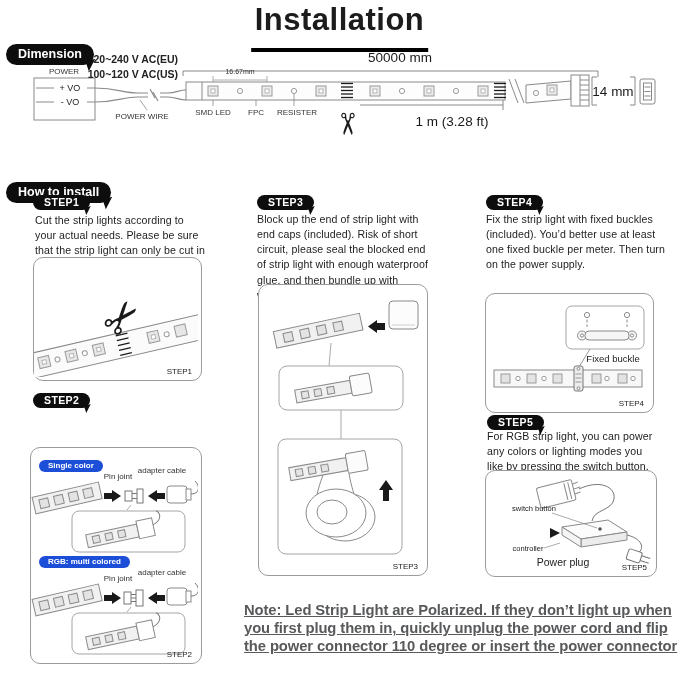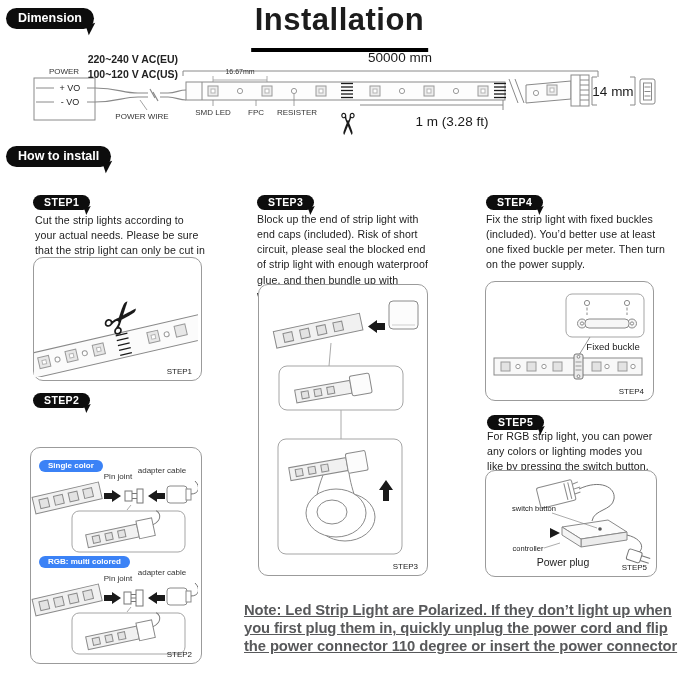--- a/index.html
+++ b/index.html
@@ -1,41 +1,41 @@
 <!DOCTYPE html>
 <html><head>
 <meta charset="utf-8">
 <style>
   html,body { margin:0; padding:0; background:#fff; }
   .canvas { position:relative; width:679px; height:681px; background:#fff;
             font-family:"Liberation Sans", sans-serif; overflow:hidden; color:#1c1c1c; }
 
   .bubble { position:absolute; background:#0d0d0d; color:#fff; font-weight:bold;
-            font-size:12.5px; padding:3px 12px 4px; border-radius:12px; z-index:3; }
+            font-size:12.5px; padding:3px 12px 4px; border-radius:12px; z-index:3;margin-top:36px; }
   .bubble::after { content:""; position:absolute; right:-3px; bottom:-5px; width:0; height:0;
             border-top:10px solid #0d0d0d; border-right:10px solid transparent;
             transform:rotate(-18deg); }
 
   .title { position:absolute; left:50%; transform:translateX(-50%); top:2px;
            font-size:31px; font-weight:bold; letter-spacing:.5px;
            border-bottom:4px solid #000; padding:0 4px 10px; white-space:nowrap; }
 
   .step-pill { position:absolute; background:#0d0d0d; color:#fff; font-weight:bold;
             font-size:10.5px; padding:1px 11px 2px; border-radius:9px; letter-spacing:.4px; z-index:3; }
   .step-pill::after { content:""; position:absolute; right:-2px; bottom:-4px; width:0; height:0;
             border-top:7px solid #0d0d0d; border-right:7px solid transparent;
             transform:rotate(-18deg); }
 
   .step-text { position:absolute; font-size:10.6px; line-height:1.43; letter-spacing:.1px; color:#1c1c1c; }
 
   .fig { position:absolute; border:1.3px solid #9b9b9b; border-radius:10px; background:#fff; }
   .fig svg { position:absolute; left:0; top:0; }
   .fig-label { position:absolute; right:9px; bottom:4px; font-size:8px; color:#222; }
 
-  .mini-pill { position:absolute; background:#3b82f6; color:#fff; font-weight:bold;
+  .mini-pill { position:absolute; background:#1d4ed8; color:#fff; font-weight:bold;
             font-size:8px; padding:1px 9px 2px; border-radius:8px; z-index:2; }
 
   .note { position:absolute; left:244px; top:601px; width:436px; }
   .note div { font-size:14.8px; font-weight:bold; color:#58595b;
             text-decoration:underline; line-height:18px; letter-spacing:-.1px; }
 
   svg text { font-family:"Liberation Sans", sans-serif; }
   .lbl  { fill:#333; font-size:8px; }
   .lbl9 { fill:#222; font-size:9px; }
   .dim  { fill:#1a1a1a; font-size:13.5px; }
@@ -337,21 +337,21 @@
         <ellipse cx="77" cy="228" rx="30" ry="24"></ellipse>
         <ellipse cx="73" cy="227" rx="15" ry="12"></ellipse>
       </g>
       <path d="M124,216 v-11 h-4 l7,-10 7,10 h-4 v11 z" fill="#1a1a1a"></path>
     </svg>
     <span class="fig-label">STEP3</span>
   </div>
 
   <div class="step-pill" style="left:486px;top:195px">STEP4</div>
   <div class="step-text" style="left:486px;top:212px;width:180px">Fix the strip light with fixed buckles (included). You’d better use at least one fixed buckle per meter. Then turn on the power supply.</div>
-  <div class="fig" style="left:485px;top:281px;width:167px;height:118px">
+  <div class="fig" style="left:485px;top:293px;width:167px;height:118px">
     <svg width="164" height="115" viewBox="0 0 164 115">
       <rect x="80" y="12" width="78" height="43" rx="6" fill="#fff" stroke="#a5a5a5"></rect>
       <g fill="#fff" stroke="#8a8a8a">
         <circle cx="101" cy="21" r="2.6"></circle>
           <circle cx="141" cy="21" r="2.6"></circle>
         <line x1="101" y1="25.5" x2="101" y2="28.5"></line>
           <line x1="101" y1="30.5" x2="101" y2="33"></line>
         <line x1="141" y1="25.5" x2="141" y2="28.5"></line>
           <line x1="141" y1="30.5" x2="141" y2="33"></line>
         <circle cx="96" cy="41.5" r="4.5" fill="#f6f6f6"></circle>

